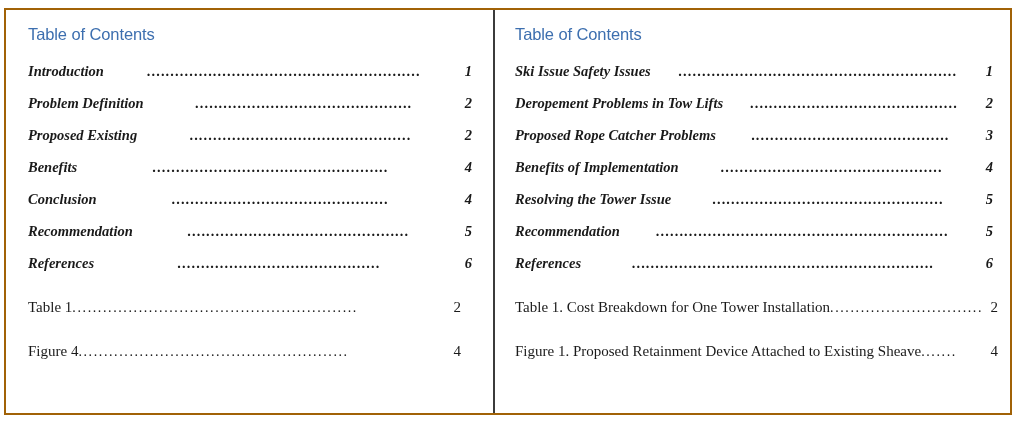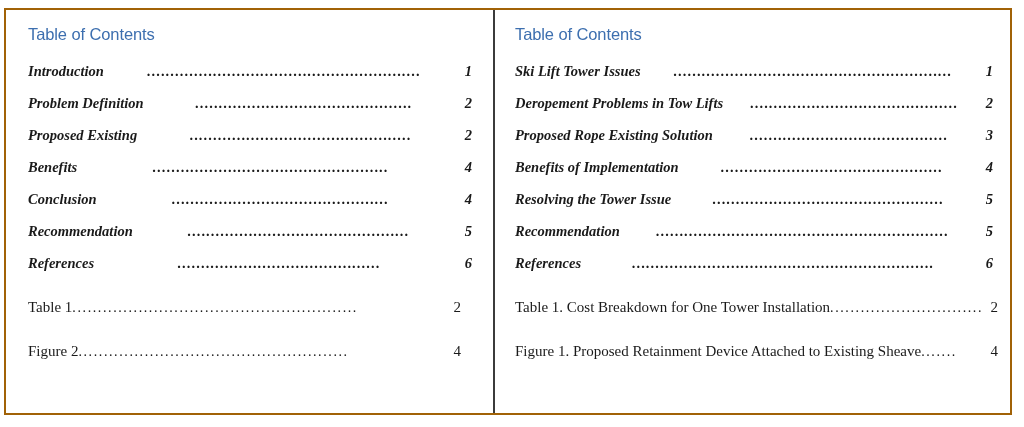--- a/index.html
+++ b/index.html
@@ -164,42 +164,42 @@
       </li>
     </ul>
     <div class="spacer-block"></div>
     <ul class="toc-list">
       <li class="toc-entry lvl2">
         <span class="toc-label">Table 1 </span>
         <span class="toc-leader">........................................................</span>
         <span class="toc-page">2</span>
       </li>
       <li class="toc-entry lvl2">
-        <span class="toc-label">Figure 2 </span>
+        <span class="toc-label">Figure 4 </span>
         <span class="toc-leader">.....................................................</span>
         <span class="toc-page">4</span>
       </li>
     </ul>
   </div>
 
   <div class="toc-panel right">
     <div class="toc-heading">Table of Contents</div>
     <ul class="toc-list">
       <li class="toc-entry lvl1">
-        <span class="toc-label">Ski Lift Tower Issues</span>
+        <span class="toc-label">Ski Issue Safety Issues</span>
         <span class="toc-leader">...........................................................</span>
         <span class="toc-page">1</span>
       </li>
       <li class="toc-entry lvl1">
         <span class="toc-label">Deropement Problems in Tow Lifts</span>
         <span class="toc-leader">............................................</span>
         <span class="toc-page">2</span>
       </li>
       <li class="toc-entry lvl1">
-        <span class="toc-label">Proposed Rope Existing Solution </span>
+        <span class="toc-label">Proposed Rope Catcher Problems </span>
         <span class="toc-leader">..........................................</span>
         <span class="toc-page">3</span>
       </li>
       <li class="toc-entry lvl1">
         <span class="toc-label">Benefits of Implementation </span>
         <span class="toc-leader">...............................................</span>
         <span class="toc-page">4</span>
       </li>
       <li class="toc-entry lvl1">
         <span class="toc-label">Resolving the Tower Issue</span>

